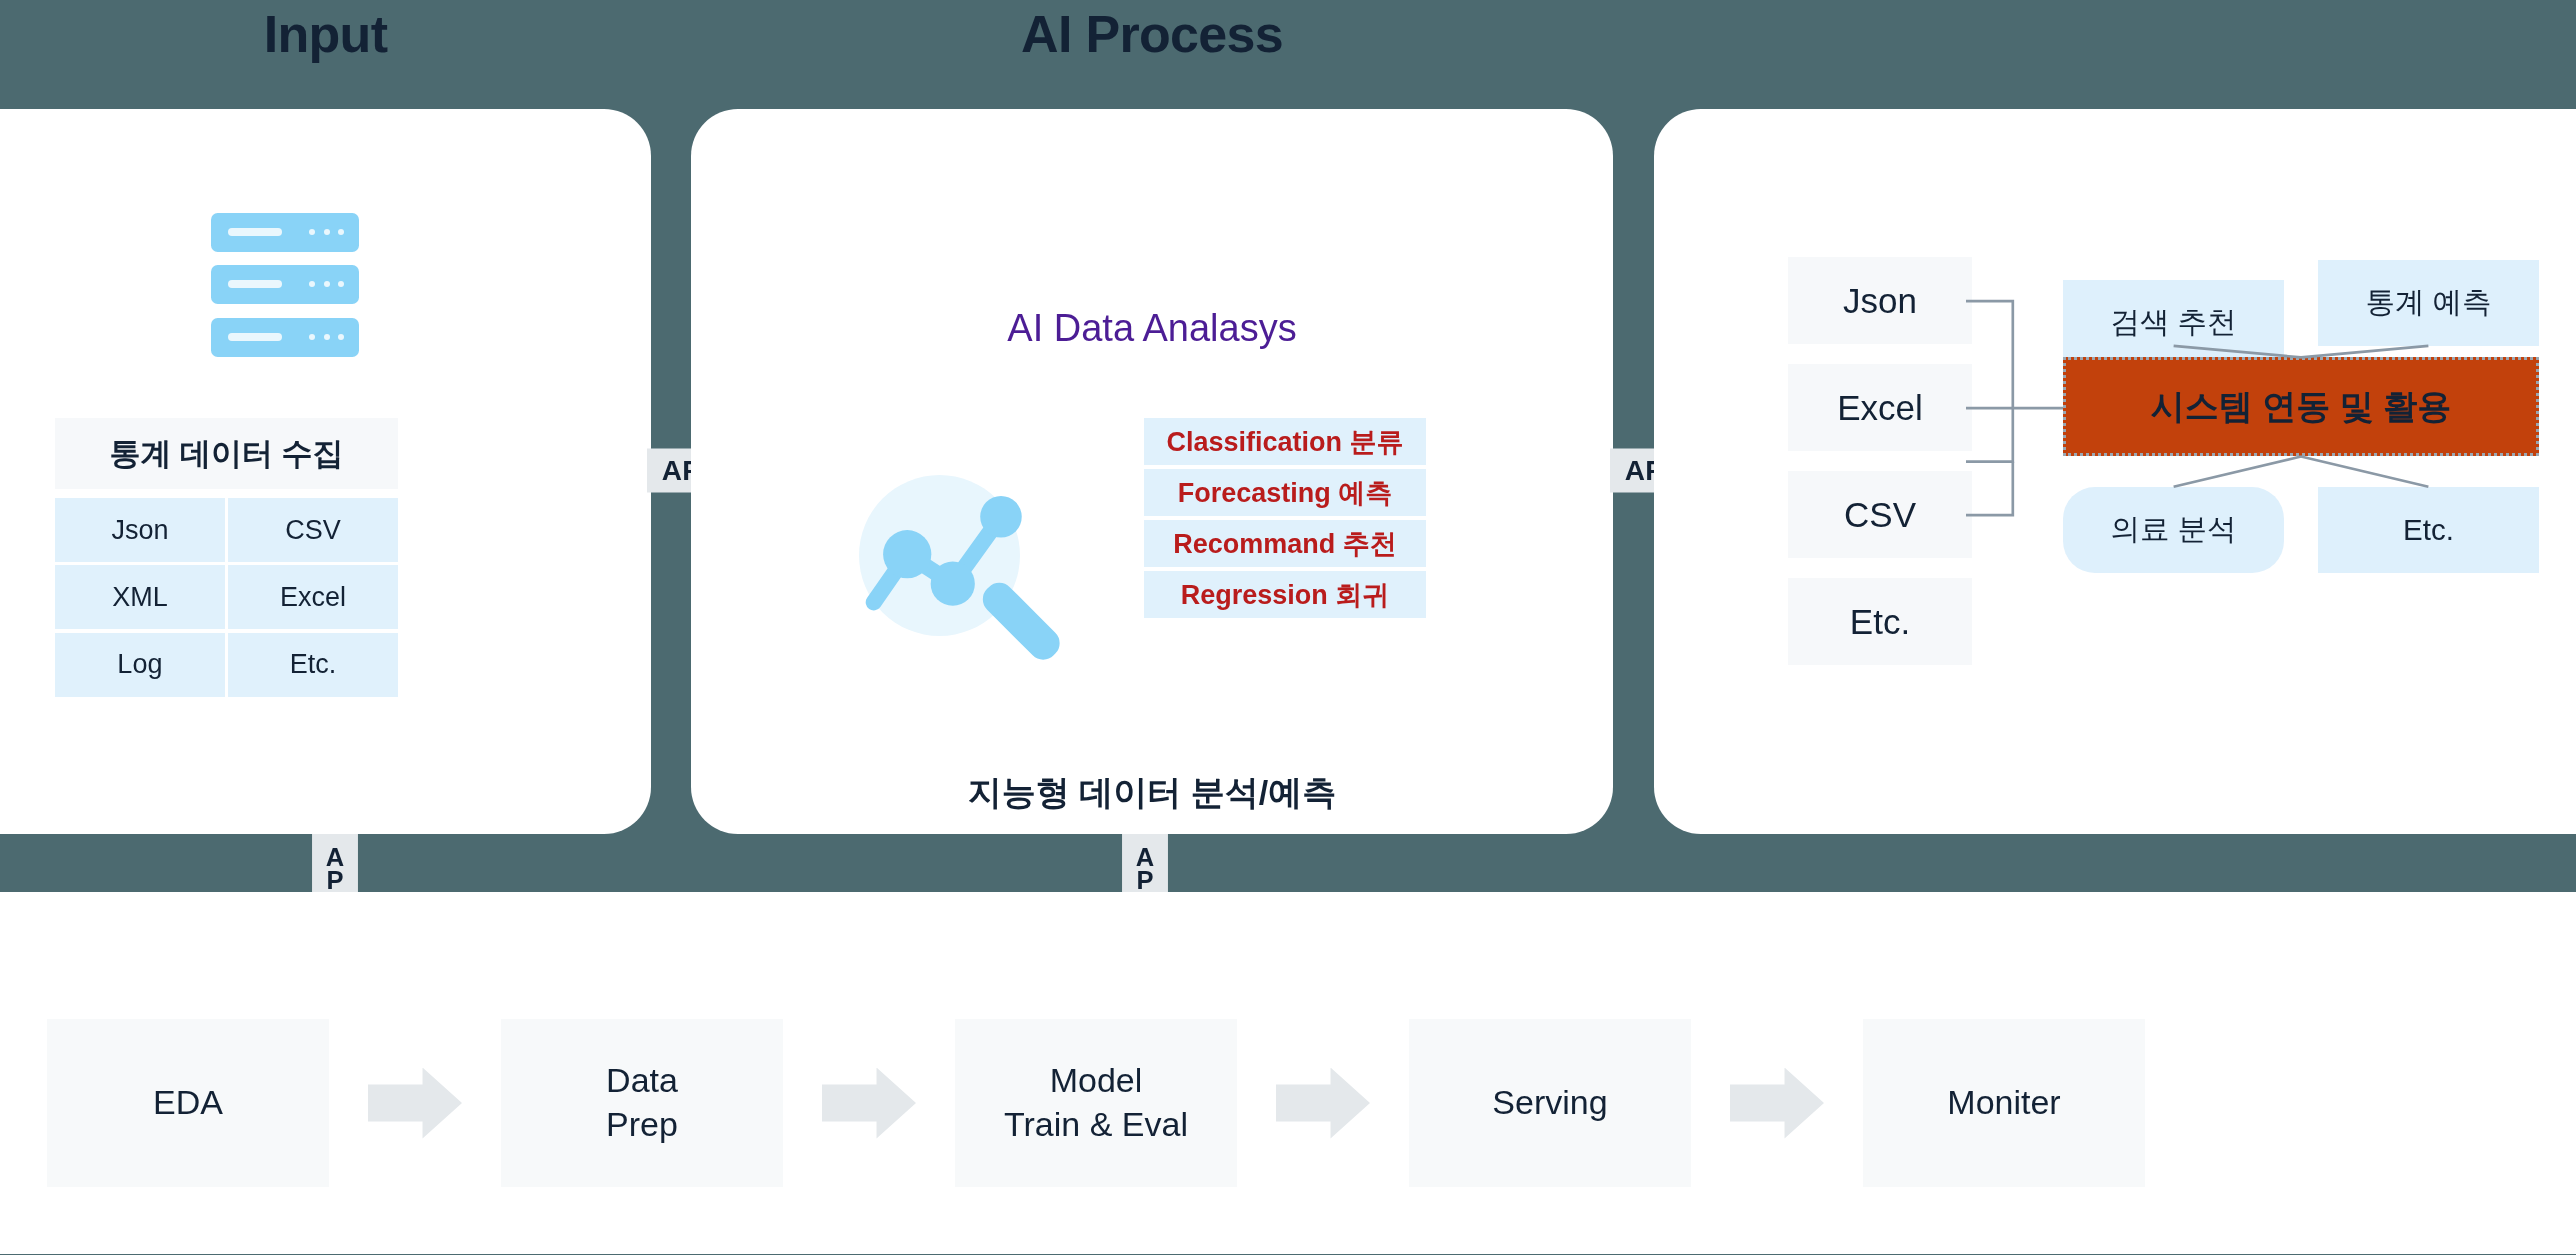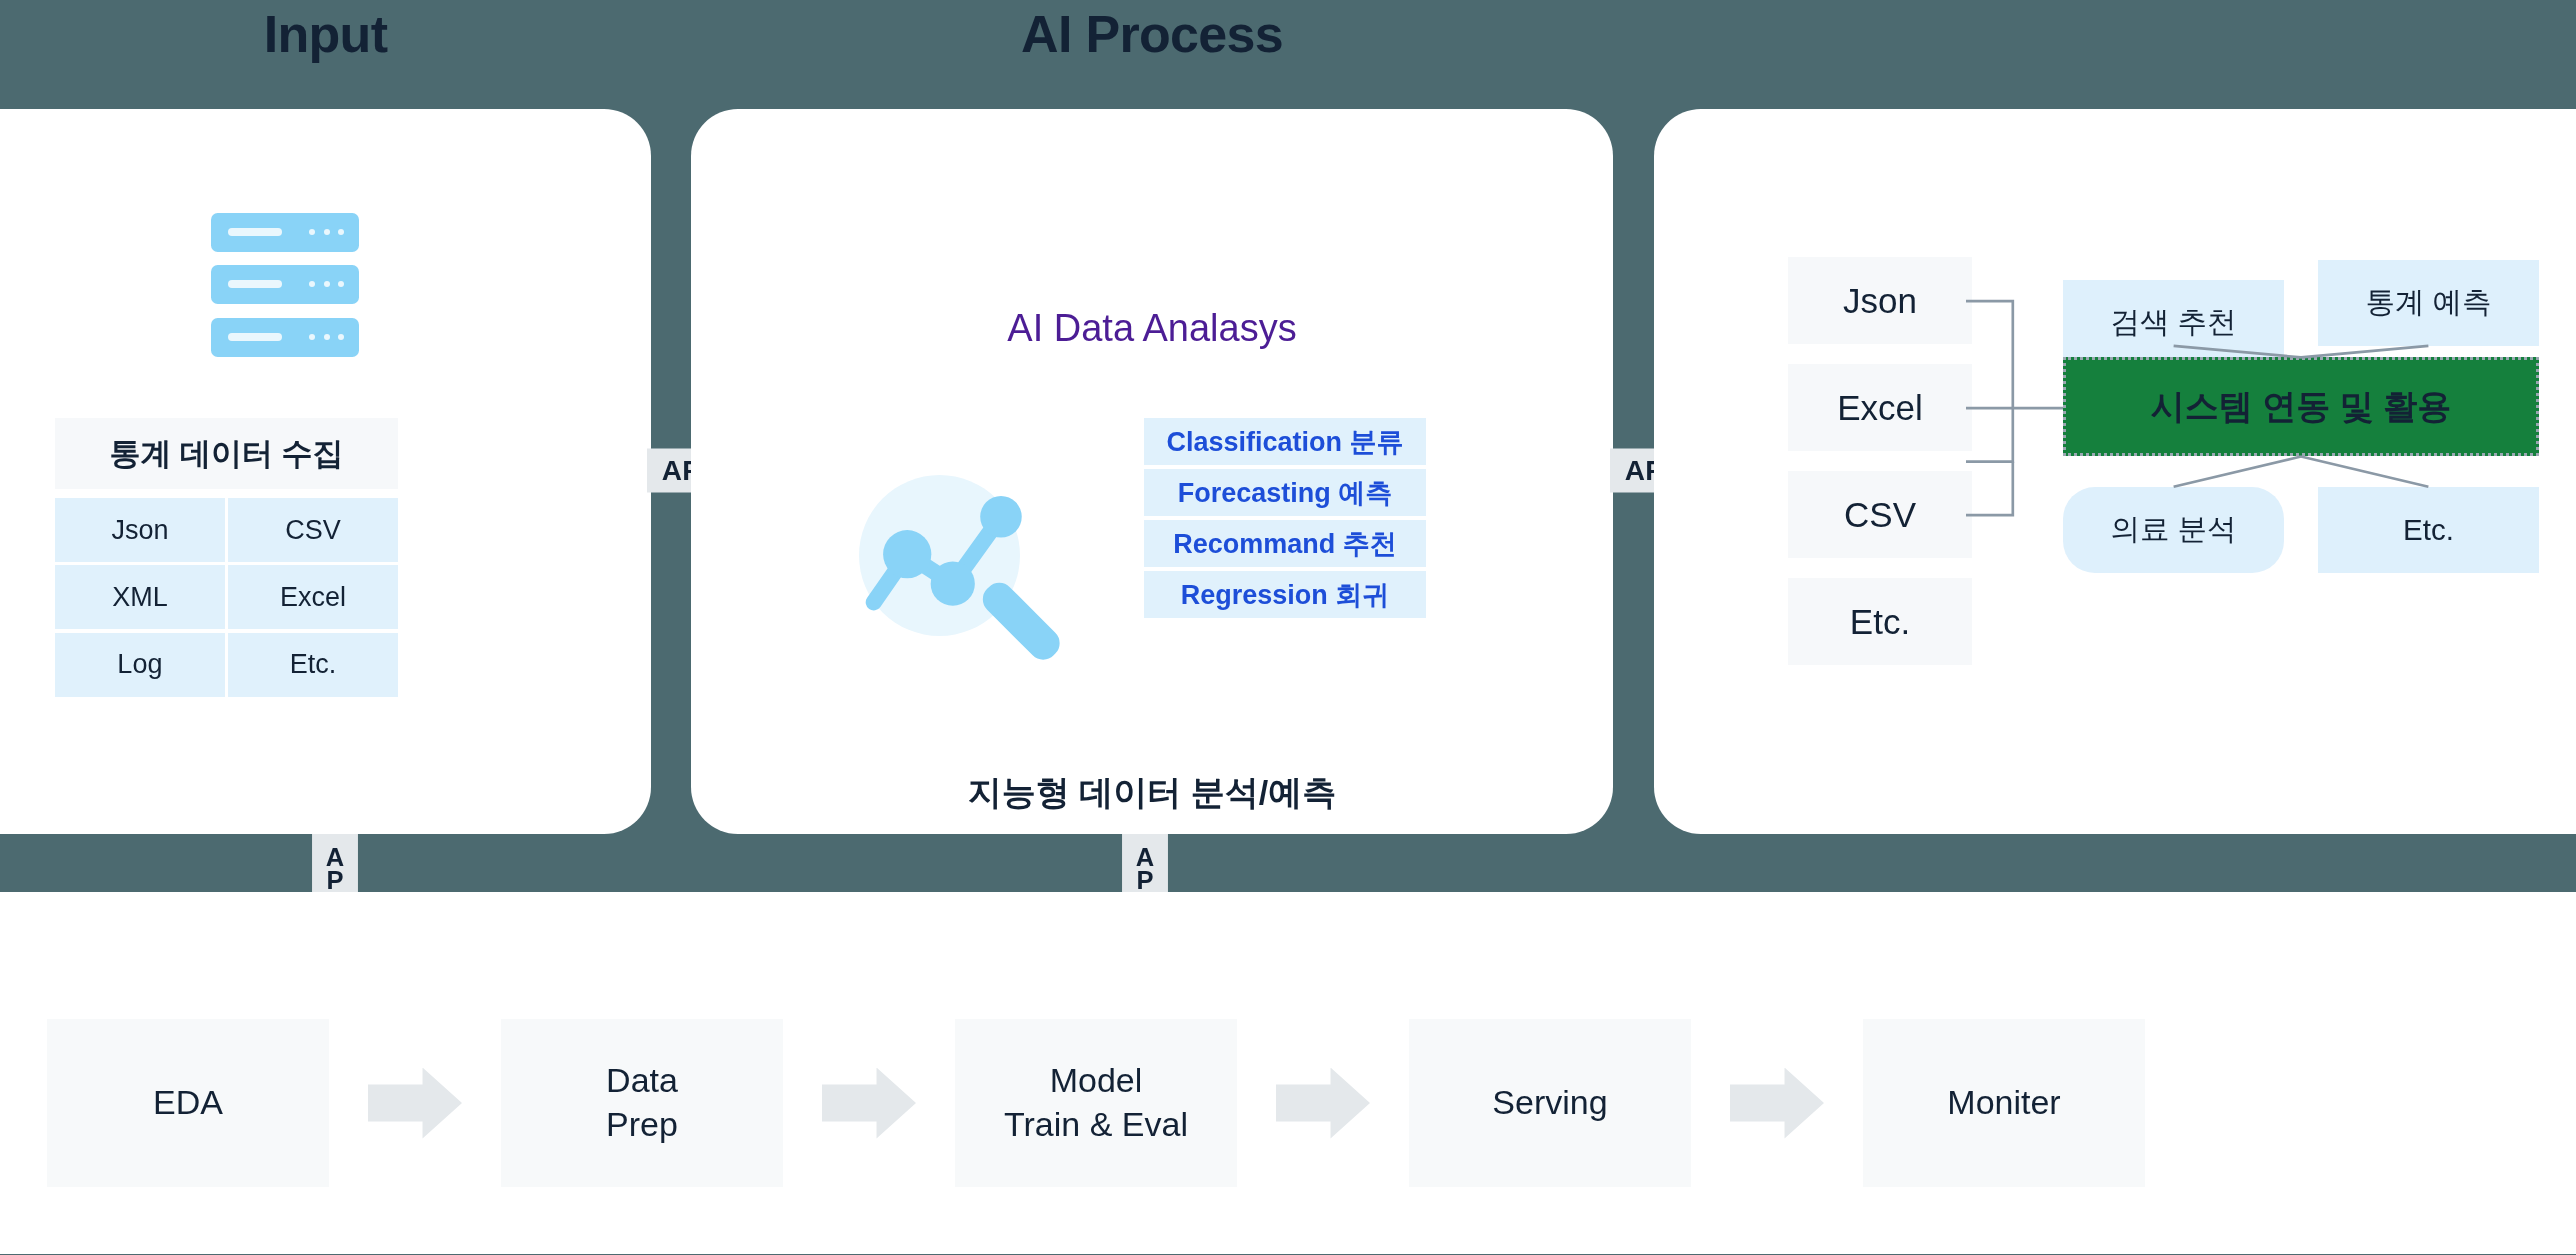--- a/index.html
+++ b/index.html
@@ -88,21 +88,21 @@
     position: absolute; left: 113px; top: 113px; width: 32px; height: 94px;
     background: #89d3f7; border-radius: 14.8px;
     transform: rotate(-45deg); transform-origin: 50% 0%;
   }
   .mag-svg { position: absolute; left: 0; top: 0; }
 
   .tag-list { position: absolute; left: 453px; top: 309px; width: 282px; }
   .tag {
     height: 47px; margin-bottom: 4px; background: #e0f1fc;
     display: flex; align-items: center; justify-content: center;
-    font-size: 27px; font-weight: 700; color: #1d4ed8;
+    font-size: 27px; font-weight: 700; color: #b91c1c;
   }
   .process-caption {
     position: absolute; left: 0; top: 661px; width: 922px;
     text-align: center; font-size: 34px; font-weight: 700; color: #132235;
   }
 
   
   .res-left { position: absolute; left: 134px; top: 148px; width: 184px; }
   .res-src {
     height: 87px; margin-bottom: 20px; background: #f6f8fa;
@@ -115,21 +115,21 @@
     position: absolute; width: 221px; height: 86px; background: #def0fc;
     display: flex; align-items: center; justify-content: center;
     font-size: 29.5px; color: #132235;
   }
   .res-box.r-tl { left: 0;   top: 0; margin-top: 20px; }
   .res-box.r-tr { left: 255px; top: 0; }
   .res-box.r-bl { left: 0;   top: 227px; border-radius: 32px; }
   .res-box.r-br { left: 255px; top: 227px; }
   .res-center {
     position: absolute; left: 0; top: 97px; width: 476px; height: 99px;
-    background: #15803d; border: 3.4px dotted #9aa7b2;
+    background: #c2410c; border: 3.4px dotted #9aa7b2;
     display: flex; align-items: center; justify-content: center;
     font-size: 34px; font-weight: 700; color: #132235;
   }
   .res-x-svg { position: absolute; left: 0; top: 0; pointer-events: none; }
 
   
   .api-v {
     position: absolute; width: 82px; height: 121px; background: #e4e8eb;
     clip-path: polygon(22% 0, 78% 0, 78% 58%, 100% 58%, 50% 100%, 0 58%, 22% 58%);
     display: flex; flex-direction: column; align-items: center;

